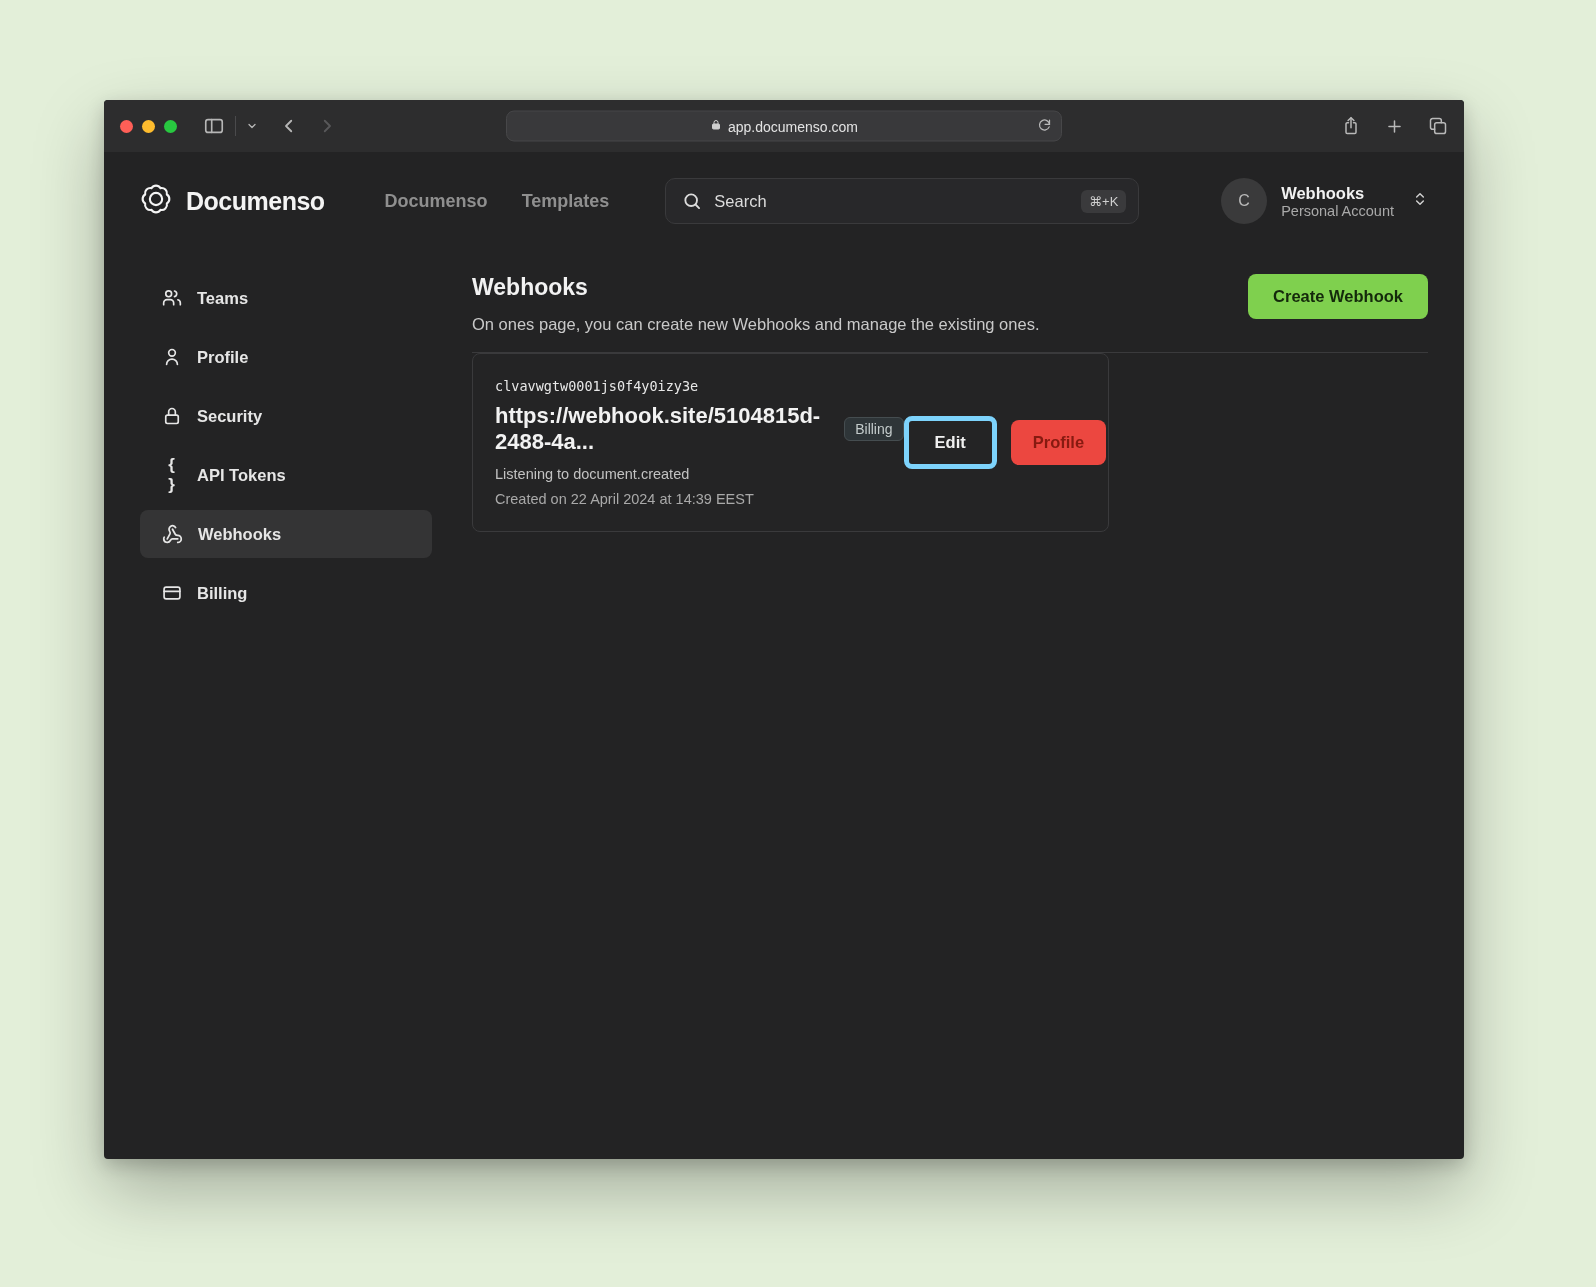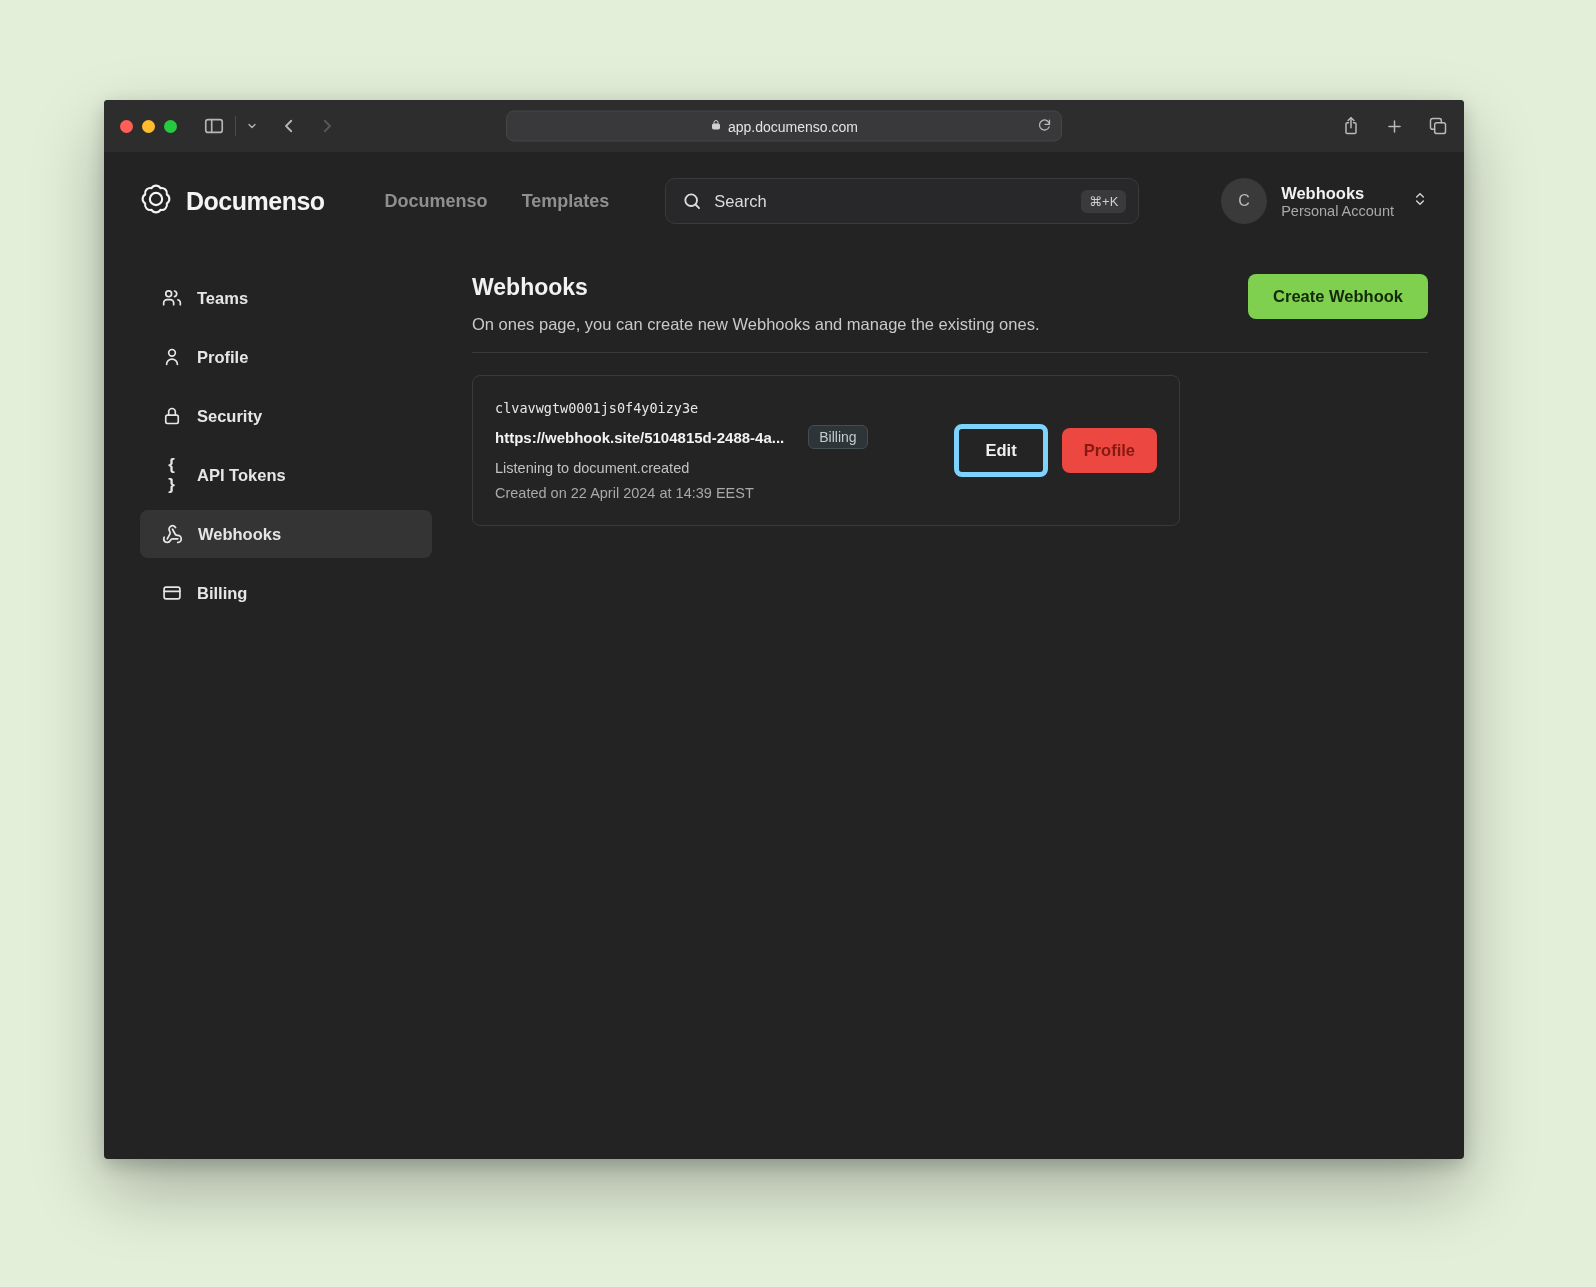--- a/index.html
+++ b/index.html
@@ -69,26 +69,26 @@
 
   .main { flex:1; min-width:0; }
   .main-head { display:flex; justify-content:space-between; align-items:flex-start; }
   .sec-title { color:#f2f2f2; font-size:23px; font-weight:700; }
   .sec-desc { color:#c9c9c9; font-size:16.5px; margin-top:14px; }
   .btn-create { background:#7fd04e; color:#14290b; border:none; border-radius:8px;
     font-size:16.5px; font-weight:600; padding:13px 25px; cursor:pointer;
     font-family:inherit; }
   .rule { border-bottom:1px solid #3a3a3c; margin-top:18px; }
 
-  .card { margin-top:22px; width:708px; border:1px solid #3a3a3c; border-radius:8px;
+  .card { width:637px; border:1px solid #3a3a3c; border-radius:8px;
     padding:24px 22px; display:flex; justify-content:space-between; align-items:center;
     background:#242425; }
   .wh-id { font-family:"DejaVu Sans Mono",monospace; font-size:13.5px; color:#e8e8e8; }
   .wh-url-row { display:flex; align-items:center; gap:24px; margin-top:9px; }
-  .wh-url { color:#f2f2f2; font-size:15px; font-weight:600; }
+  .wh-url { color:#f2f2f2; font-size:22px; font-weight:600; }
   .badge { background:#2e3538; border:1px solid #454d50; color:#c3cbcb; font-size:14px;
     border-radius:6px; padding:3px 10px; }
   .wh-listen { color:#c2c2c2; font-size:14.5px; margin-top:11px; }
   .wh-created { color:#a9a9a9; font-size:14.5px; margin-top:9px; }
   .card-actions { display:flex; gap:14px; align-items:center; }
   .btn-edit { background:transparent; border:5px solid #7dd3fc; color:#f0f0f0;
     border-radius:8px; font-size:16.5px; font-weight:600; padding:12px 26px; cursor:pointer;
     font-family:inherit; }
   .btn-delete { background:#ec4740; border:none; color:#871a10; border-radius:8px;
     font-size:16.5px; font-weight:600; padding:13px 22px; cursor:pointer;

